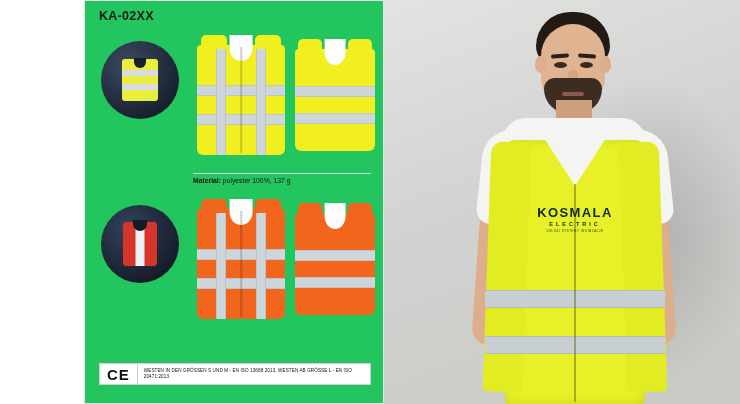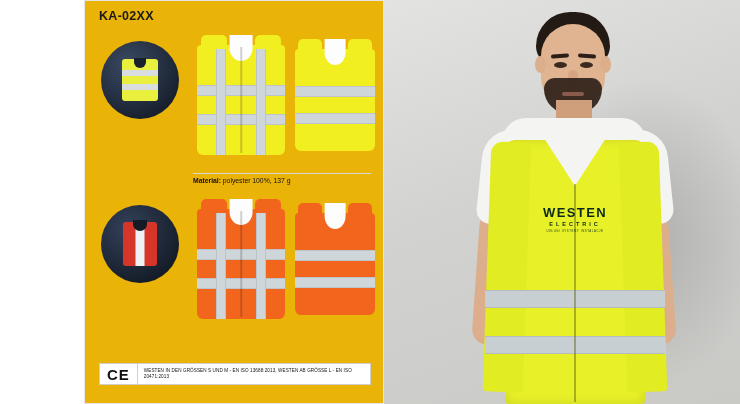--- a/index.html
+++ b/index.html
@@ -1,20 +1,20 @@
 <!DOCTYPE html>
 <html><head>
 <meta charset="utf-8">
 <style>
   html,body{margin:0;padding:0;}
   body{width:740px;height:404px;background:#ffffff;font-family:"Liberation Sans",sans-serif;overflow:hidden;}
   .page{position:relative;width:740px;height:404px;background:#ffffff;}
 
   
-  .sheet{position:absolute;left:84px;top:0;width:300px;height:404px;background:#eab308;border:1px solid #e6e6e6;box-sizing:border-box;}
+  .sheet{position:absolute;left:84px;top:0;width:300px;height:404px;background:#22c55e;border:1px solid #e6e6e6;box-sizing:border-box;}
   .sheet-title{position:absolute;left:14px;top:8px;font-size:12.5px;font-weight:bold;color:#1a1a1a;letter-spacing:.3px;}
 
   
   .group{position:absolute;left:0;width:300px;}
   .group.yellow{top:26px;height:150px;}
   .group.orange{top:190px;height:150px;}
 
   
   .circle{position:absolute;left:16px;top:14px;width:78px;height:78px;border-radius:50%;overflow:hidden;}
   .circle.y{background:radial-gradient(circle at 35% 30%,#3a4a63 0%,#18202e 75%);}
@@ -213,21 +213,21 @@
       <div class="mouth"></div>
       <div class="neck"></div>
       <div class="tshirt"></div>
 
       <div class="vest-worn">
         <div class="vneck"></div>
         <div class="wband wb1"></div>
         <div class="wband wb2"></div>
         <div class="vzip"></div>
         <div class="logo">
-          <div class="logo-main">WESTEN</div>
+          <div class="logo-main">KOSMALA</div>
           <div class="logo-sub">ELECTRIC</div>
           <div class="logo-tag">USŁUGI SYSTEMY INSTALACJE</div>
         </div>
       </div>
     </div>
   </div>
 
 </div>
 
 </body></html>

